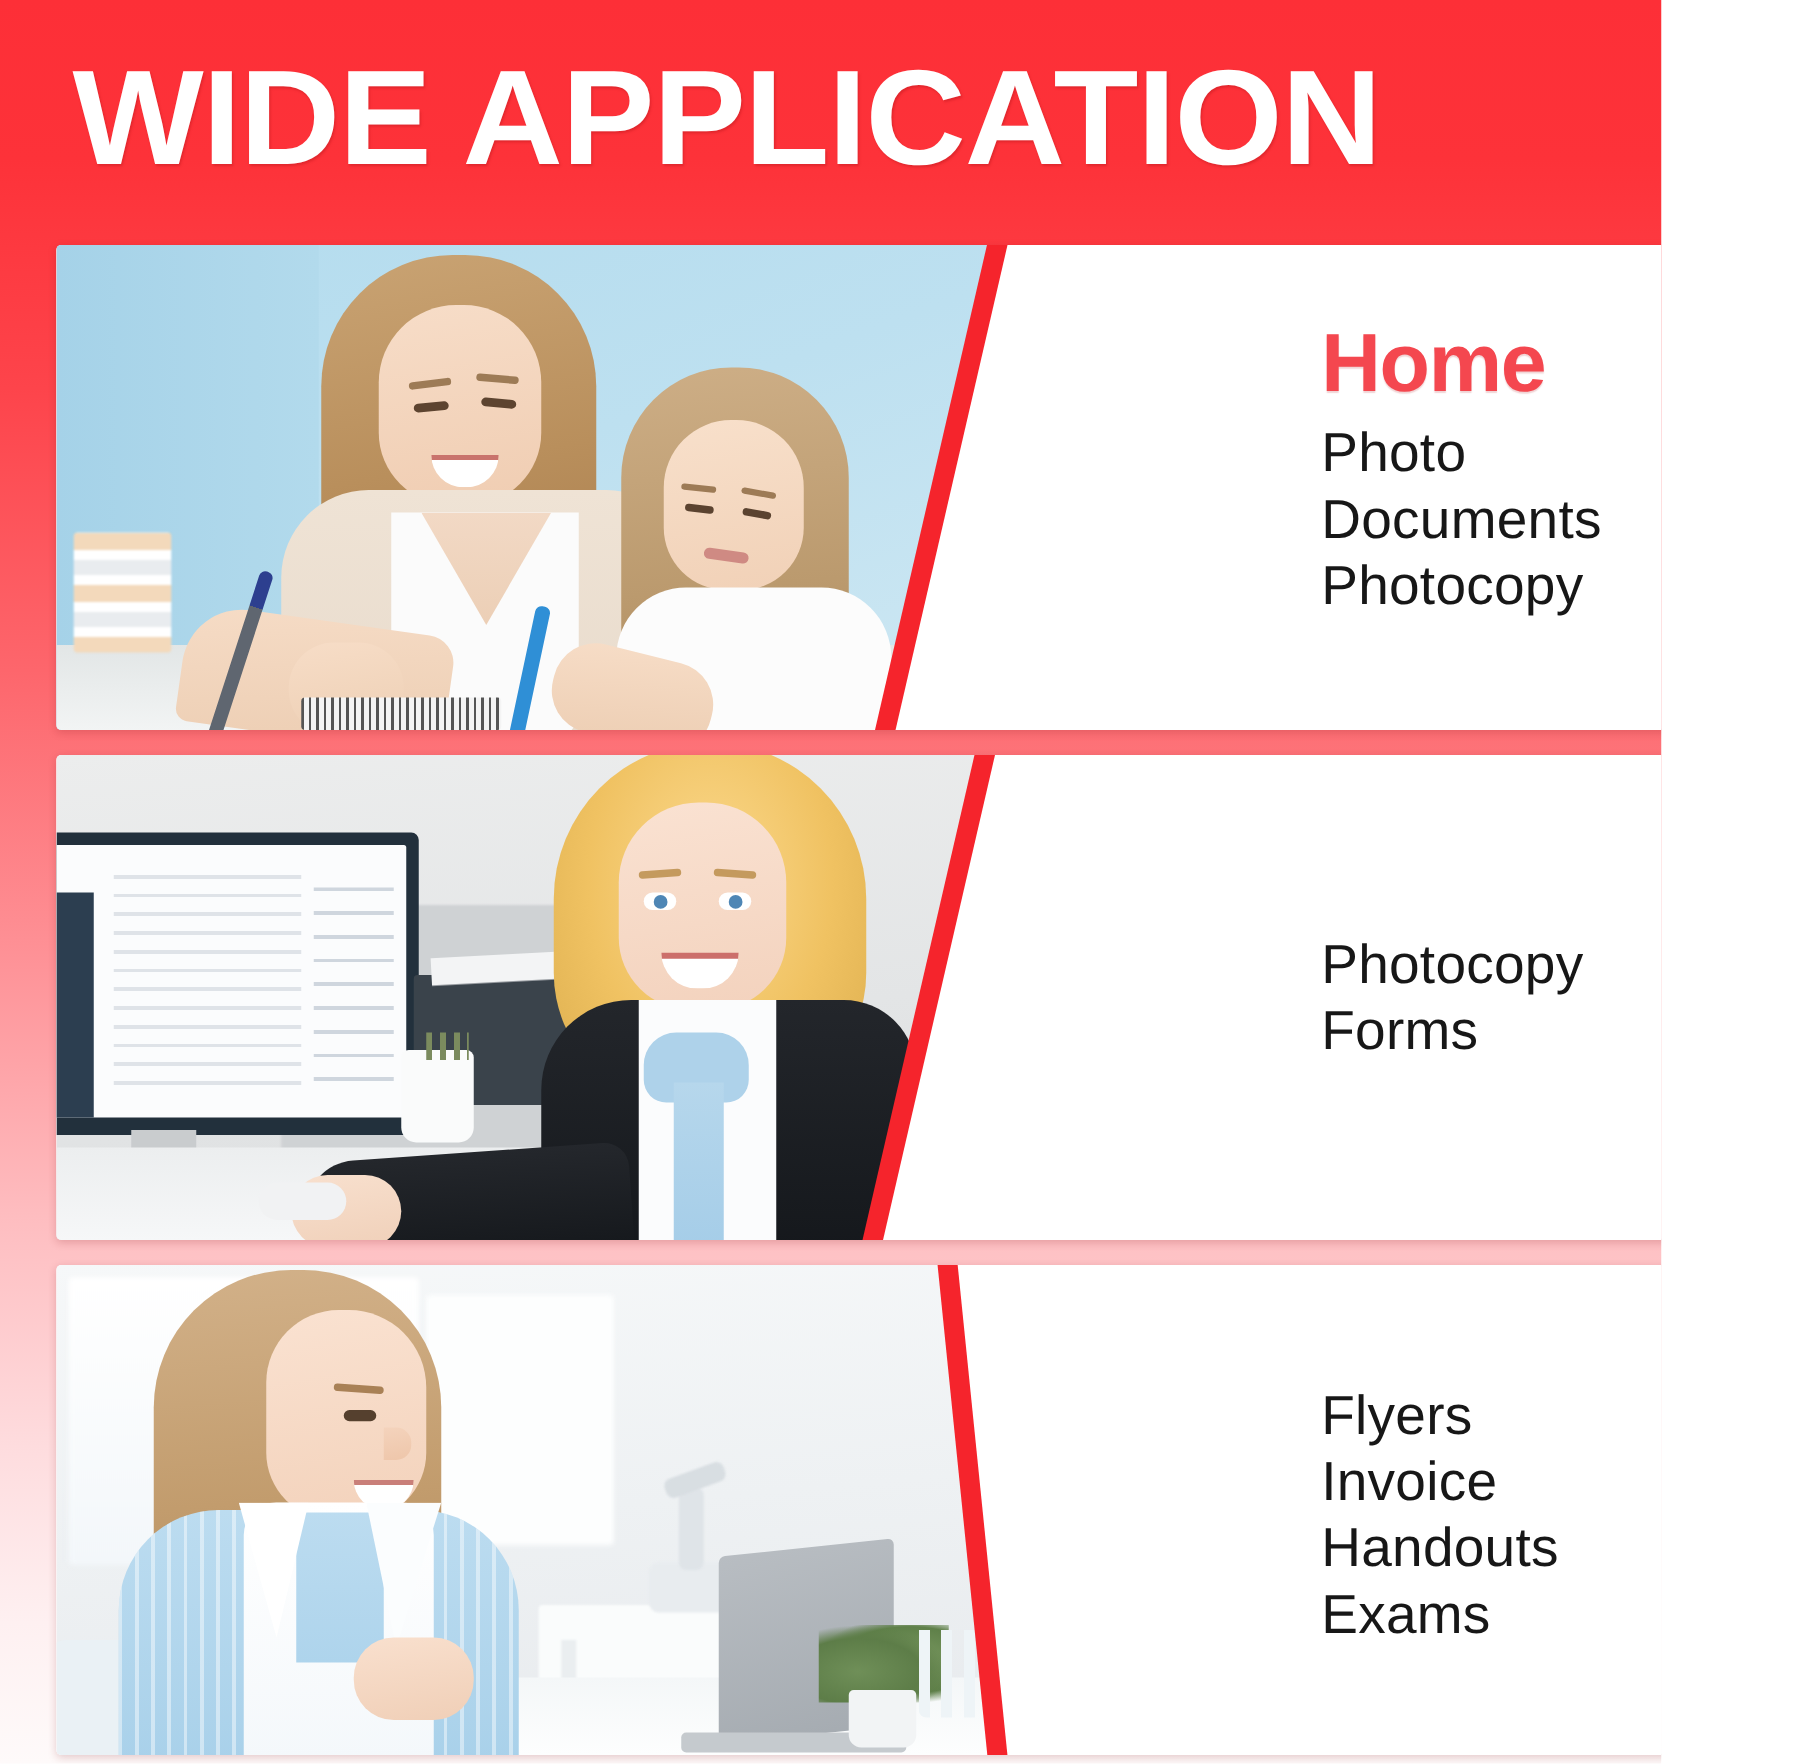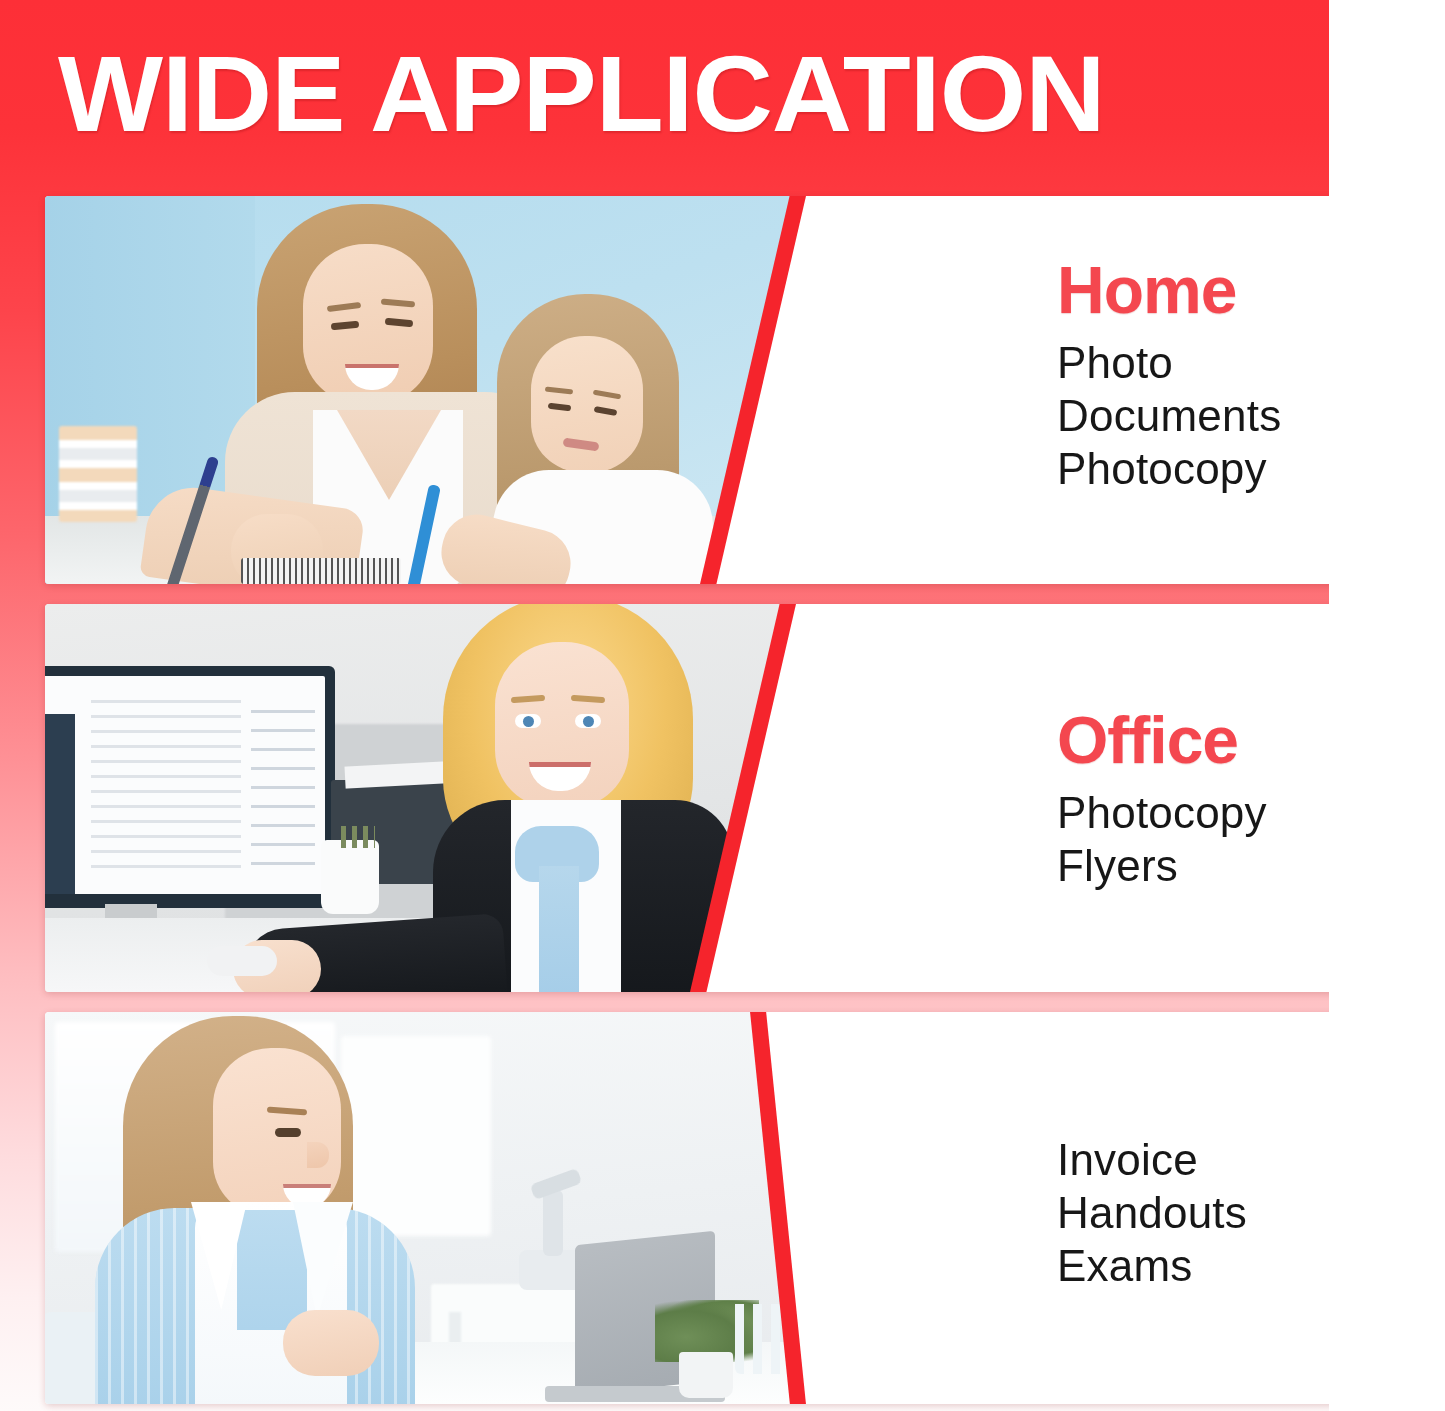--- a/index.html
+++ b/index.html
@@ -522,24 +522,23 @@
         <div class="p2-blouse"></div>
         <div class="p2-bow"></div>
         <div class="p2-ribbon"></div>
         <div class="p2-arm"></div>
         <div class="p2-hand"></div>
         <div class="p2-mouse"></div>
       </div>
     </div>
     <div class="diag"></div>
     <div class="panel">
-      <div class="panel-heading">Office</div>
       <ul class="panel-list">
         <li>Photocopy</li>
-        <li>Flyers</li>
+        <li>Forms</li>
       </ul>
     </div>
   </div>
 
   <div class="card card-3">
     <div class="photo-wrap">
       <div class="ph p3">
         <div class="p3-window"></div>
         <div class="p3-window2"></div>
         <div class="p3-table"></div>
@@ -565,20 +564,21 @@
         <div class="p3-laptop-screen"></div>
         <div class="p3-laptop-base"></div>
         <div class="p3-plant-leaves"></div>
         <div class="p3-plant-pot"></div>
         <div class="p3-tubes"></div>
       </div>
     </div>
     <div class="diag"></div>
     <div class="panel">
       <ul class="panel-list">
+        <li>Flyers</li>
         <li>Invoice</li>
         <li>Handouts</li>
         <li>Exams</li>
       </ul>
     </div>
   </div>
 
 </div>
 
 </body></html>

